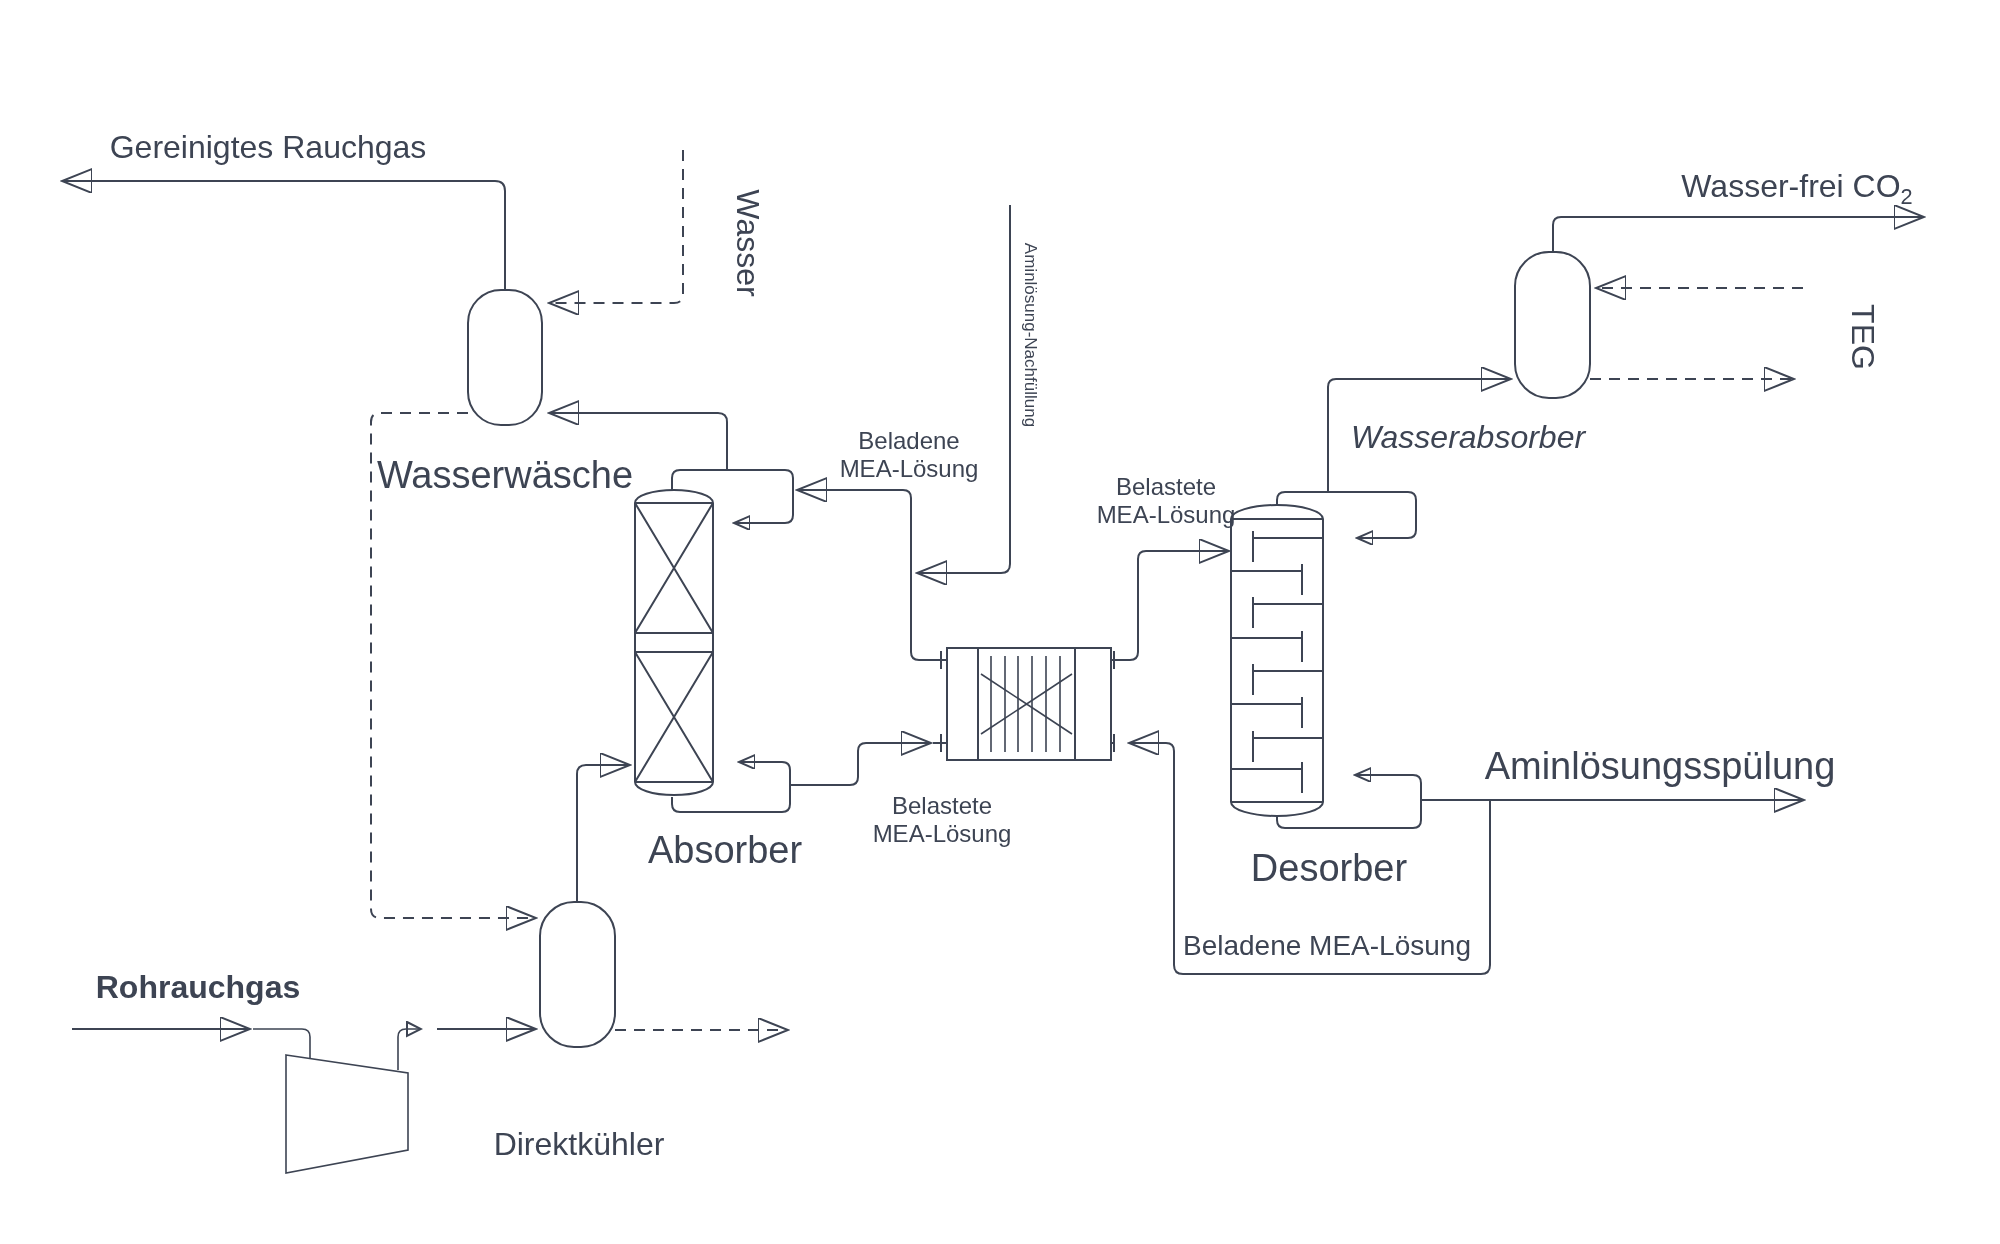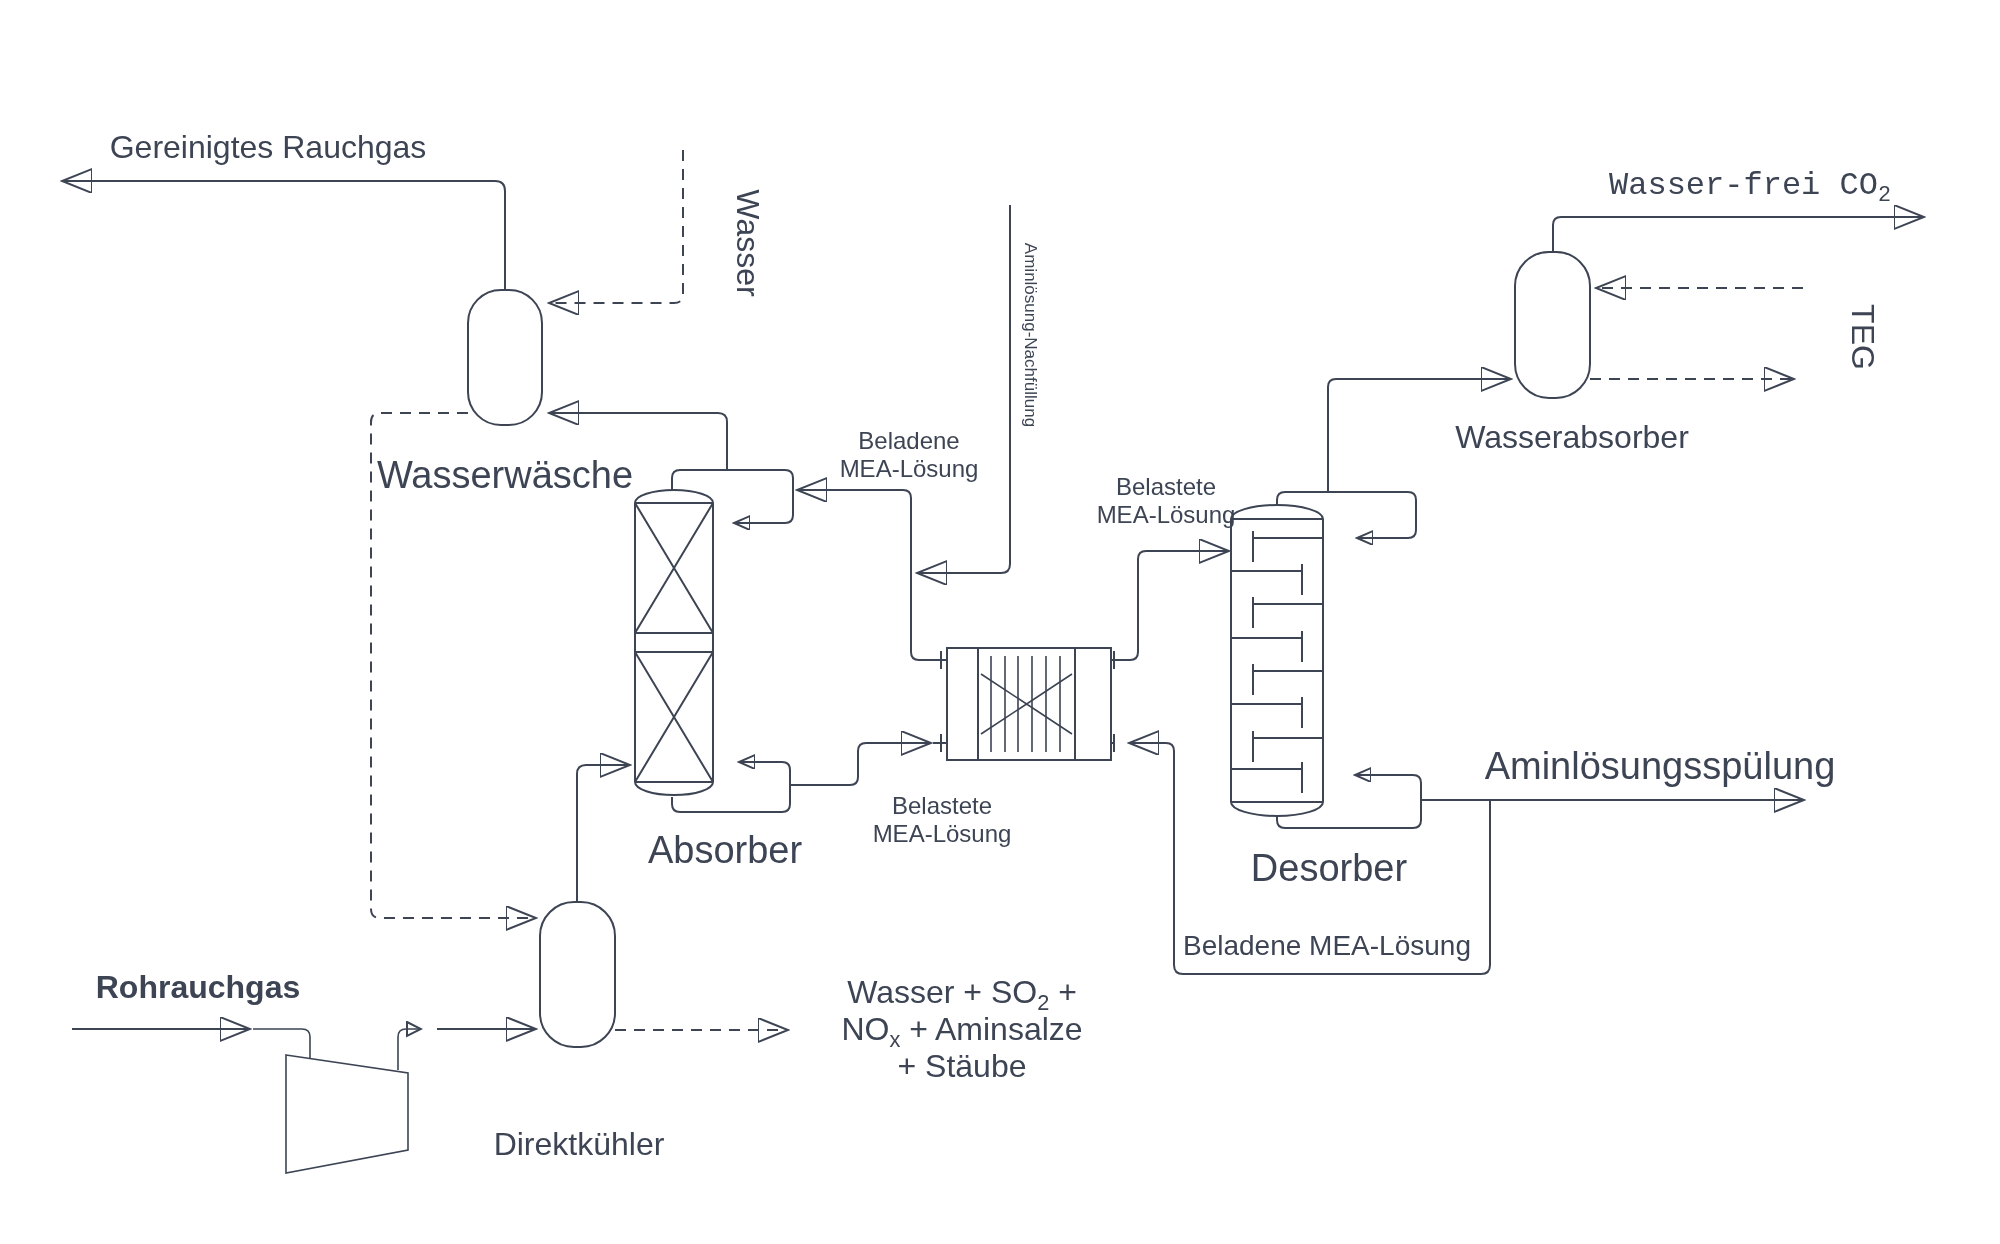--- a/index.html
+++ b/index.html
@@ -157,34 +157,29 @@
 
   <div class="lbl big" style="left:716px; top:851px;margin-left:9px;">Absorber</div>
 
   <div class="lbl small" style="left:918px; top:820px;">
     <span class="ln">Belastete</span>
     <span class="ln">MEA-Lösung</span>
   </div>
 
   <div class="lbl big" style="left:1329px; top:869px;">Desorber</div>
 
-  <div class="lbl" style="left:1572px; top:437px;">Wasserabsorber</div>
+  <div class="lbl" style="left:1468px; top:437px;font-style:italic;">Wasserabsorber</div>
 
-  <div class="lbl" style="left:1750px; top:186px;font-family:Liberation Mono, monospace;">
+  <div class="lbl" style="left:1797px; top:186px;">
     <span>Wasser-frei CO</span><sub>2</sub>
   </div>
 
   <div class="lbl rot" style="left:1863px; top:337px;">TEG</div>
 
   <div class="lbl f30" style="left:1660px; top:767px;">Aminlösungsspülung</div>
 
   <div class="lbl mid" style="left:1327px; top:946px;">Beladene MEA-Lösung</div>
 
-  <div class="lbl" style="left:938px; top:1029px;">
-    <span class="ln"><span>Wasser + SO</span><sub>2</sub><span> +</span></span>
-    <span class="ln"><span>NO</span><sub>x</sub><span> + Aminsalze</span></span>
-    <span class="ln">+ Stäube</span>
-  </div>
 
   <div class="lbl" style="left:198px; top:987px;font-weight:bold;">Rohrauchgas</div>
 
   <div class="lbl" style="left:579px; top:1144px;">Direktkühler</div>
 </div>
 
 </body></html>

